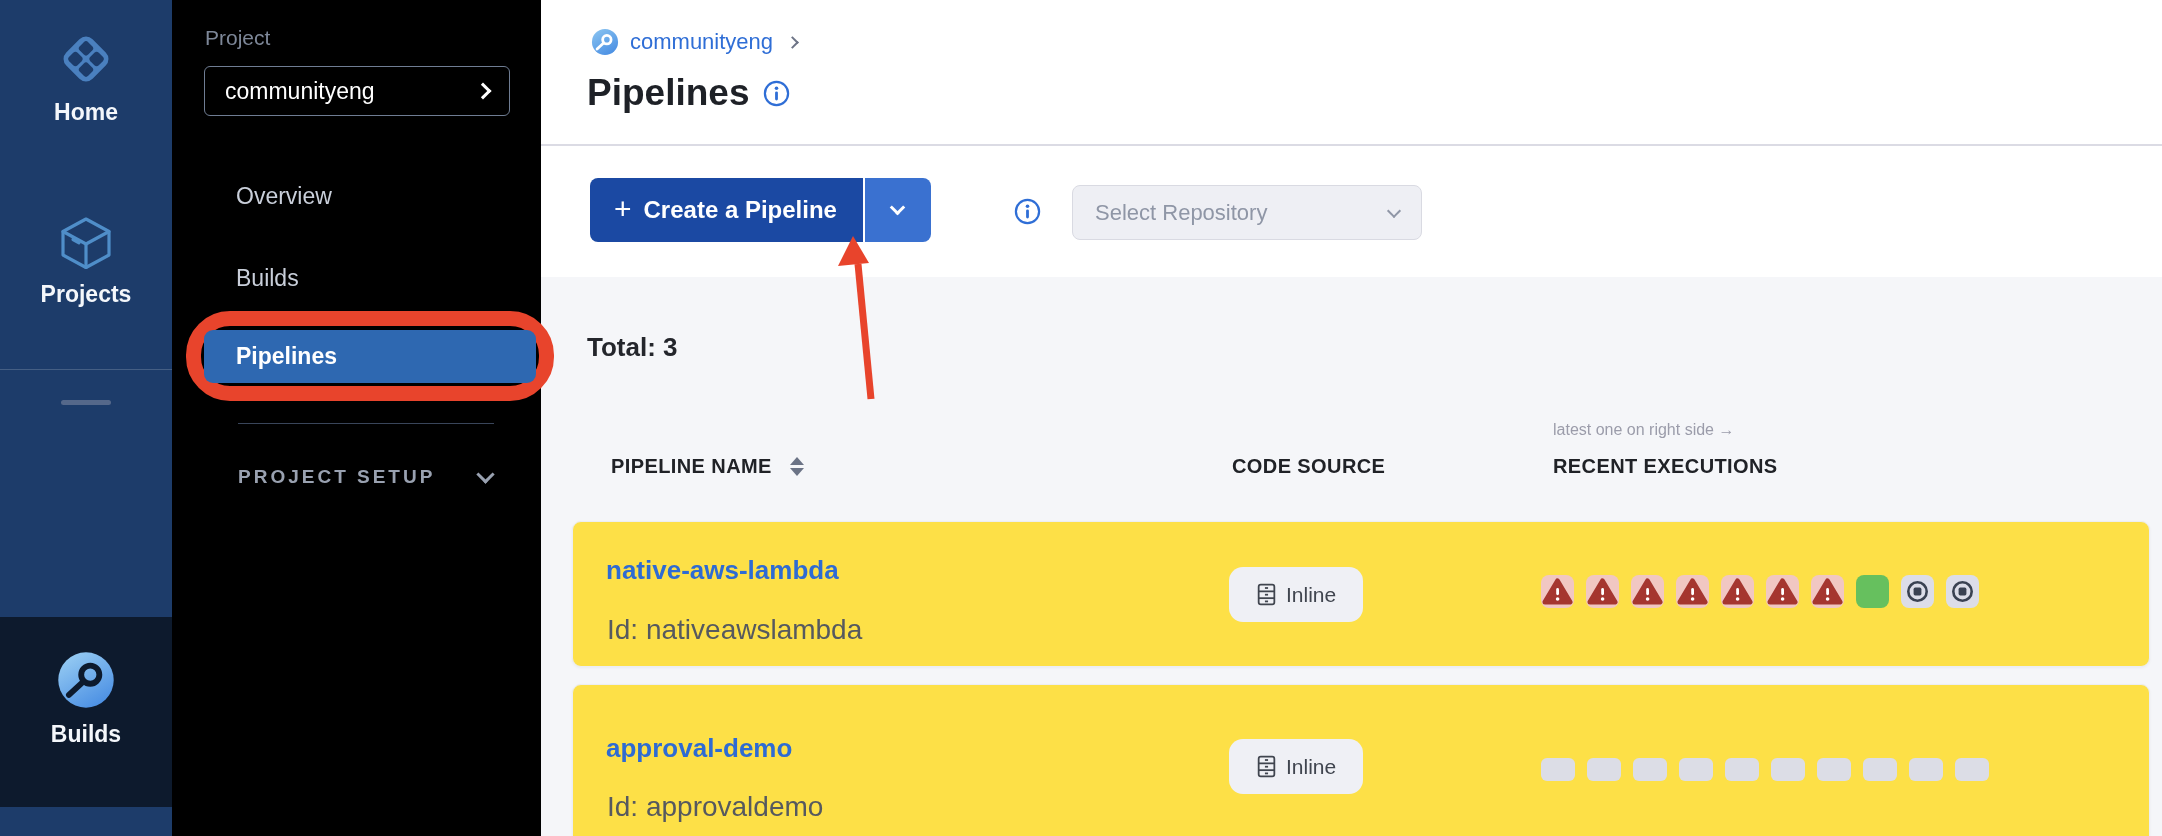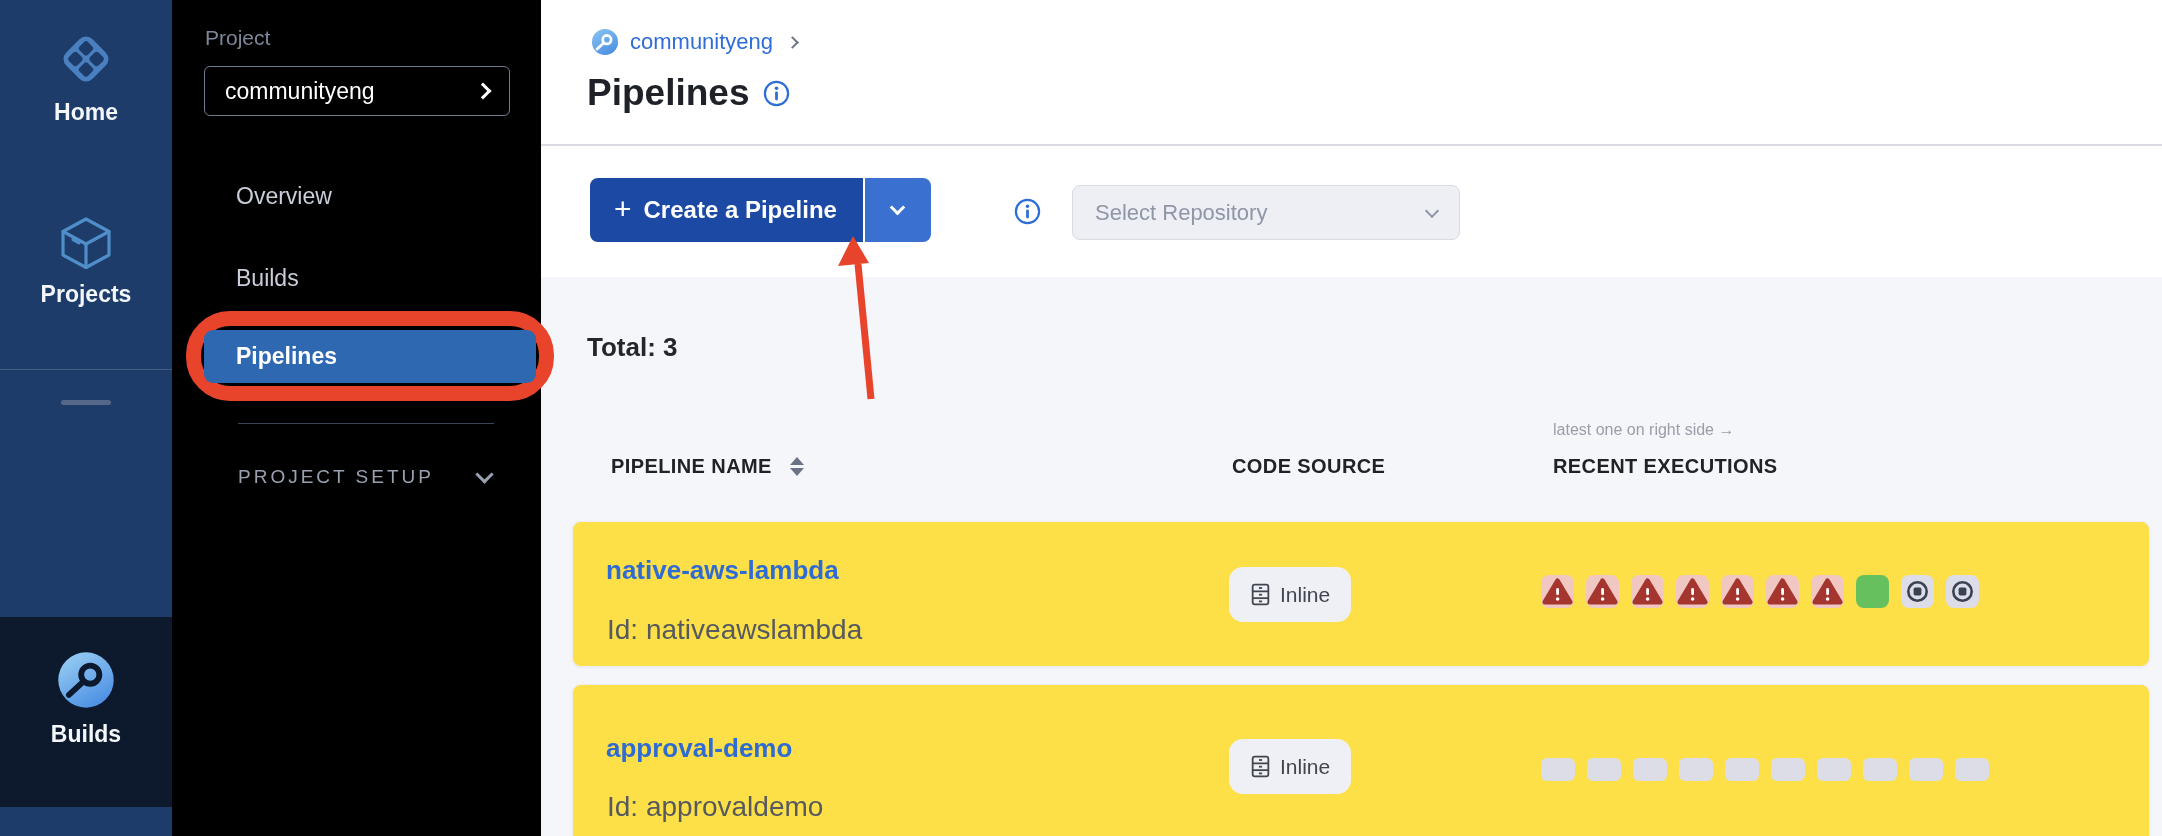--- a/index.html
+++ b/index.html
@@ -20,21 +20,21 @@
   .proj-select{position:absolute;left:32px;top:66px;width:306px;height:50px;border:1px solid #6f7d93;border-radius:6px;display:flex;align-items:center;padding:0 20px;cursor:pointer;}
   .proj-select-value{color:#ffffff;font-size:23px;font-weight:500;flex:1;}
   .chev-right{width:12px;height:12px;border-right:3px solid #ffffff;border-bottom:3px solid #ffffff;transform:rotate(-45deg);}
   .proj-nav-item{position:absolute;left:64px;font-size:23px;font-weight:500;color:#c9cfda;line-height:32px;cursor:pointer;}
   .nav-overview{top:180px;}
   .nav-builds{top:262px;}
   .nav-selected{position:absolute;left:32px;top:330px;width:332px;height:53px;background:#2e68b1;border-radius:9px;display:flex;align-items:center;padding-left:32px;z-index:6;cursor:pointer;}
   .nav-selected span{color:#ffffff;font-size:23px;font-weight:600;}
   .proj-divider{position:absolute;left:66px;top:423px;width:256px;height:1px;background:#39455a;}
   .setup-row{position:absolute;left:66px;top:466px;display:flex;align-items:center;gap:44px;cursor:pointer;}
-  .setup-label{font-size:19px;font-weight:400;letter-spacing:3px;color:#99a1b0;}
+  .setup-label{font-size:19px;font-weight:700;letter-spacing:3px;color:#99a1b0;}
   .chev-down{width:13px;height:13px;border-right:3.5px solid #99a1b0;border-bottom:3.5px solid #99a1b0;transform:rotate(45deg);margin-top:-6px;}
 
   
   .annot-ring{position:absolute;left:14px;top:311px;width:368px;height:90px;border:15px solid #e8442c;border-radius:44px;z-index:5;pointer-events:none;}
 
   
   .main{position:absolute;left:541px;top:0;width:1621px;height:836px;}
   .page-header{position:absolute;left:0;top:0;width:100%;height:146px;background:#ffffff;border-bottom:2px solid #dbdbe4;}
   .breadcrumb{position:absolute;left:50px;top:28px;display:flex;align-items:center;gap:11px;}
   .crumb-link{color:#2f6ed6;font-size:22px;font-weight:500;cursor:pointer;}
@@ -43,21 +43,21 @@
   .page-title{font-size:37px;font-weight:700;color:#1e2127;}
 
   .toolbar{position:absolute;left:0;top:148px;width:100%;height:129px;background:#ffffff;}
   .create-btn{position:absolute;left:49px;top:30px;height:64px;display:flex;cursor:pointer;}
   .create-main{height:64px;background:#1b49a3;border-radius:8px 0 0 8px;display:flex;align-items:center;padding:0 26px 0 24px;gap:12px;}
   .plus-glyph{color:#ffffff;font-size:30px;font-weight:500;line-height:30px;margin-top:-3px;}
   .create-label{color:#ffffff;font-size:24px;font-weight:700;}
   .create-split{width:68px;height:64px;background:#3a71d0;border-radius:0 8px 8px 0;border-left:2px solid #ffffff;display:flex;align-items:center;justify-content:center;}
   .create-split .chev-down-sm{width:11px;height:11px;border-right:3.5px solid #ffffff;border-bottom:3.5px solid #ffffff;transform:rotate(45deg);margin-top:-5px;}
   .toolbar-info{position:absolute;left:473px;top:50px;}
-  .repo-select{position:absolute;left:531px;top:37px;width:388px;height:55px;background:#eeeff4;border:1px solid #d9dae2;border-radius:8px;display:flex;align-items:center;padding:0 22px;cursor:pointer;}
+  .repo-select{position:absolute;left:531px;top:37px;width:350px;height:55px;background:#eeeff4;border:1px solid #d9dae2;border-radius:8px;display:flex;align-items:center;padding:0 22px;cursor:pointer;}
   .repo-value{flex:1;color:#8f96a6;font-size:22px;font-weight:500;}
   .repo-select .chev-down-g{width:10px;height:10px;border-right:2.5px solid #8f96a6;border-bottom:2.5px solid #8f96a6;transform:rotate(45deg);margin-top:-4px;}
 
   .content{position:absolute;left:0;top:277px;width:100%;height:559px;background:#f5f6f9;}
   .total{position:absolute;left:46px;top:55px;font-size:26px;font-weight:700;color:#24262c;}
   .exec-hint{position:absolute;left:1012px;top:144px;font-size:16px;color:#9b9caa;}
   .col-head{position:absolute;top:178px;font-size:20px;font-weight:700;color:#202227;letter-spacing:0.4px;display:flex;align-items:center;}
   .col-name{left:70px;cursor:pointer;}
   .col-source{left:691px;}
   .col-exec{left:1012px;}
@@ -65,21 +65,21 @@
   .sort-icon .up{width:0;height:0;border-left:7px solid transparent;border-right:7px solid transparent;border-bottom:8px solid #6b7386;}
   .sort-icon .down{width:0;height:0;border-left:7px solid transparent;border-right:7px solid transparent;border-top:8px solid #6b7386;}
 
   .row-card{position:absolute;left:31px;width:1578px;background:#fde047;border:1px solid #eceef2;border-radius:9px;box-shadow:0 1px 3px rgba(40,41,61,0.05);cursor:pointer;}
   .card-1{top:244px;height:146px;}
   .card-2{top:407px;height:200px;}
   .pipe-name{position:absolute;left:33px;top:33px;font-size:26px;font-weight:700;color:#2e6bd3;cursor:pointer;}
   .card-2 .pipe-name{top:48px;}
   .pipe-id{position:absolute;left:34px;top:92px;font-size:28px;color:#56595f;}
   .card-2 .pipe-id{top:106px;}
-  .src-badge{position:absolute;left:656px;top:45px;height:55px;background:#eff0f5;border-radius:14px;display:flex;align-items:center;padding:0 21px;gap:9px;text-align:right;}
+  .src-badge{position:absolute;left:656px;top:45px;height:55px;background:#eff0f5;border-radius:14px;display:flex;align-items:center;padding:0 27px;gap:9px;text-align:right;}
   .card-2 .src-badge{top:54px;}
   .src-badge span{font-size:21px;font-weight:500;color:#40454f;}
   .execs{position:absolute;left:968px;top:53px;display:flex;gap:12px;align-items:center;height:33px;}
   .card-2 .execs{top:68px;}
   .exec{border-radius:8px;flex:0 0 auto;display:flex;align-items:center;justify-content:center;cursor:pointer;}
   .exec-failed{width:33px;height:33px;background:#f1c7c2;}
   .exec-success{width:33px;height:33px;background:#66c05e;}
   .exec-aborted{width:33px;height:33px;background:#dcdde8;}
   .exec-empty{width:34px;height:23px;background:#dcdde6;border-radius:6px;}
 

